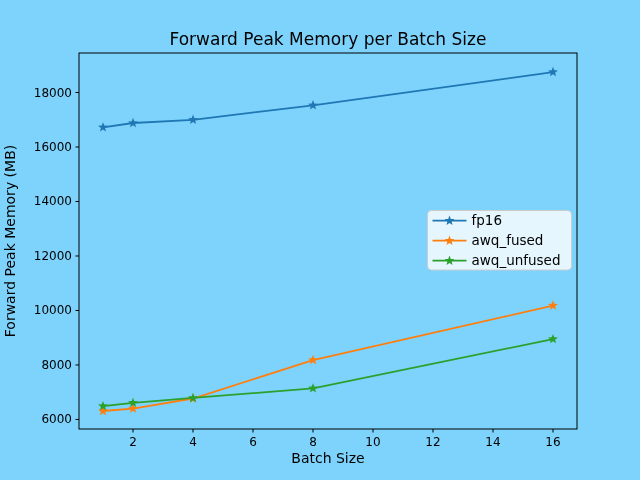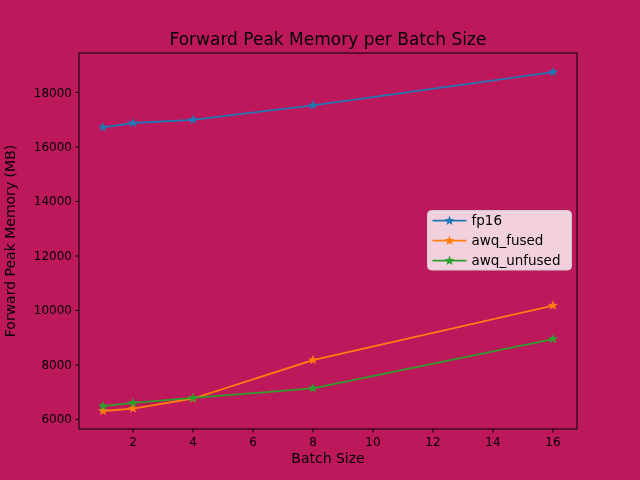--- a/index.html
+++ b/index.html
@@ -1,17 +1,17 @@
 <!DOCTYPE html>
 <html><head>
 <meta charset="utf-8">
 <style>
   html,body{margin:0;padding:0;background:#ffffff;}
   .figure{
-    position:relative;width:640px;height:480px;background:#be185d;
+    position:relative;width:640px;height:480px;background:#7dd3fc;
     font-family:"DejaVu Sans", sans-serif;overflow:hidden;
   }
   svg{display:block;}
   .title-text{font-family:"DejaVu Sans",sans-serif;font-size:17px;fill:#000000;}
   .axis-label{font-family:"DejaVu Sans",sans-serif;font-size:14px;fill:#000000;}
   .tick-label{font-family:"DejaVu Sans",sans-serif;font-size:12px;fill:#000000;}
   .legend-label{font-family:"DejaVu Sans",sans-serif;font-size:13.5px;fill:#000000;}
   .spine{fill:none;stroke:#000000;stroke-width:1;}
   .tick{stroke:#000000;stroke-width:1;}
 </style>

